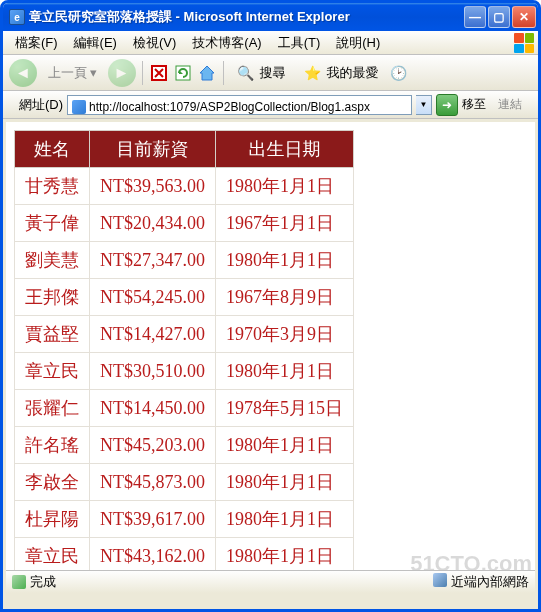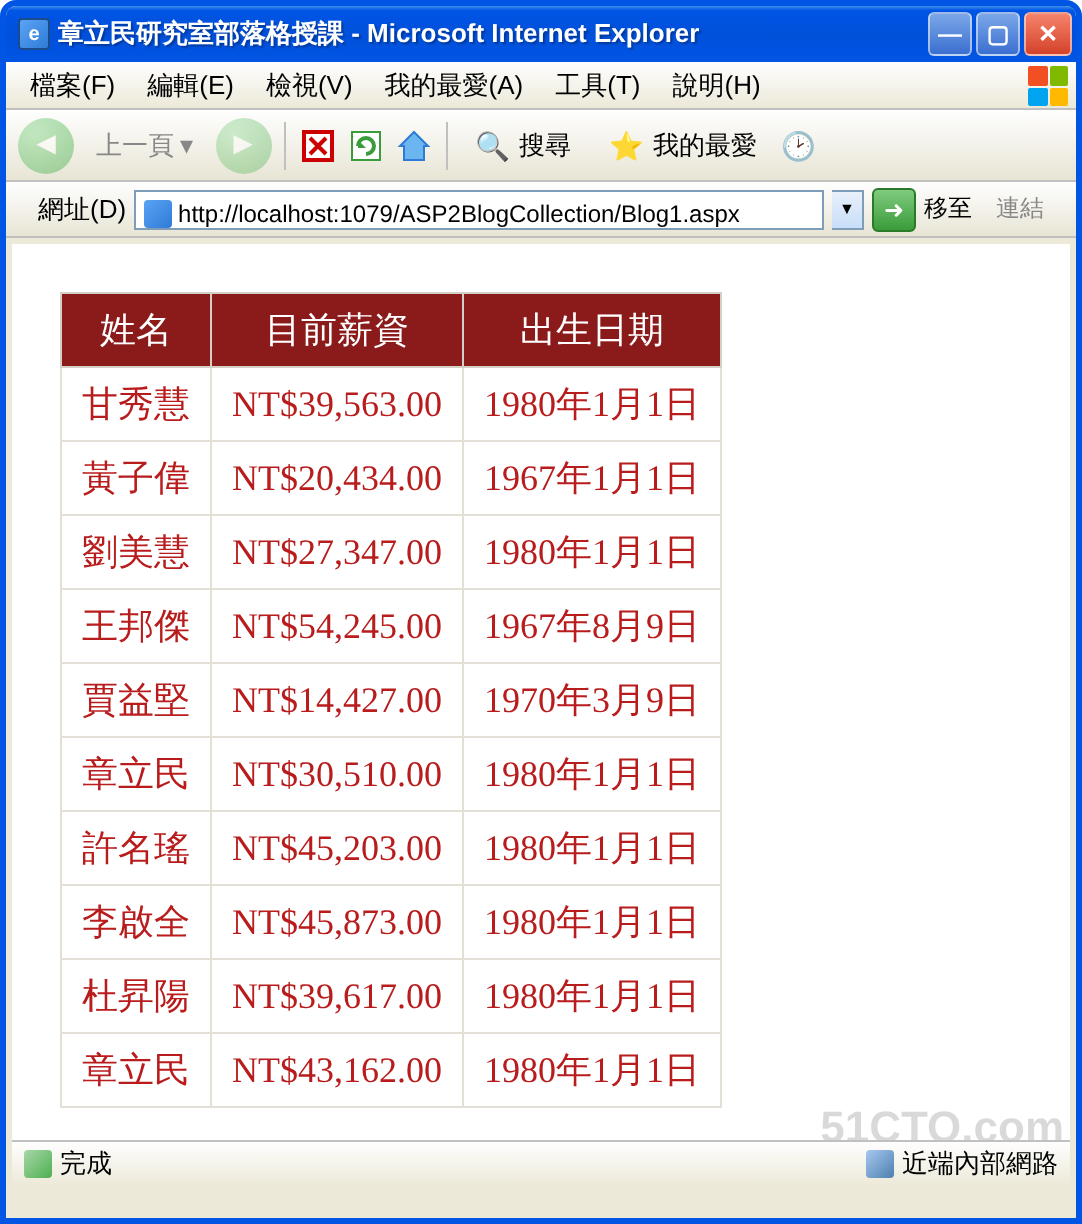--- a/index.html
+++ b/index.html
@@ -29,26 +29,26 @@
 .addr-input{flex:1;height:20px;border:1px solid #7F9DB9;background:#fff;font-size:12px;padding:0 4px;display:flex;align-items:flex-end;gap:3px}
 .addr-input .pg{width:14px;height:14px;background:linear-gradient(135deg,#5BA3F5,#2E7BD6);border-radius:2px}
 .addr-input input{border:none;outline:none;flex:1;font-size:12px}
 .addr-dd{width:16px;height:20px;border:1px solid #7F9DB9;border-left:none;background:linear-gradient(to bottom,#E8F0FB,#C8DEF8);display:flex;align-items:center;justify-content:center;font-size:8px}
 .go-btn{width:22px;height:22px;background:linear-gradient(to bottom,#7FCA7F,#3A9C3A);border:1px solid #2A7A2A;border-radius:3px;display:flex;align-items:center;justify-content:center;color:#fff;font-size:12px}
 .content{position:absolute;top:119px;left:3px;right:3px;bottom:26px;background:#fff;overflow:auto}
 .content::-webkit-scrollbar{width:17px}
 .content::-webkit-scrollbar-track{background:#F1EFE2;border-left:1px solid #C0C0C0}
 .content::-webkit-scrollbar-thumb{background:linear-gradient(to right,#E8F0FB,#B8D6F9);border:1px solid #8AB4E8;border-radius:2px}
 .content::-webkit-scrollbar-button{height:17px;background:linear-gradient(to right,#E8F0FB,#B8D6F9);border:1px solid #8AB4E8}
-.data-table{border-collapse:collapse;margin:24px}
+.data-table{border-collapse:collapse;margin:8px}
 .data-table th{background:#8B1A1A;color:#fff;padding:6px 14px;font-size:18px;font-weight:normal;border:1px solid #D4D0C8;font-family:"PMingLiU",serif}
 .data-table td{padding:6px 10px;font-size:18px;color:#b91c1c;border:1px solid #E4E0D8;font-family:"PMingLiU",serif;white-space:nowrap}
 .statusbar{position:absolute;bottom:16px;left:3px;right:3px;height:23px;background:linear-gradient(to bottom,#FEFEFE,#ECE9D8);border-top:1px solid #C0C0C0;display:flex;align-items:center;padding:0 6px;gap:4px;font-size:13px}
 .status-left{display:flex;align-items:center;gap:4px;flex:1}
-.status-right{display:flex;align-items:center;gap:4px}
+.status-right{display:flex;align-items:flex-start;gap:4px}
 .status-icon{width:14px;height:14px;background:linear-gradient(135deg,#A8D8A8,#4CAF50);border-radius:2px}
 .watermark{position:absolute;right:6px;bottom:32px;color:rgba(0,0,0,.15);font-size:22px;font-weight:bold;pointer-events:none}
 .watermark-sub{position:absolute;right:10px;bottom:24px;color:rgba(0,0,0,.12);font-size:10px;pointer-events:none}
 </style>
 </head>
 <body>
 
 <div class="window">
 
   <div class="titlebar">
@@ -58,21 +58,21 @@
       <div class="win-btn min">—</div>
       <div class="win-btn max">▢</div>
       <div class="win-btn close">✕</div>
     </div>
   </div>
 
   <div class="menubar">
     <div class="menu-item">檔案(F)</div>
     <div class="menu-item">編輯(E)</div>
     <div class="menu-item">檢視(V)</div>
-    <div class="menu-item">我的最愛(A)</div>
+    <div class="menu-item">技术博客(A)</div>
     <div class="menu-item">工具(T)</div>
     <div class="menu-item">說明(H)</div>
     <div class="win-logo">
       <span class="wl-r"></span>
         <span class="wl-g"></span>
         <span class="wl-b"></span>
         <span class="wl-y"></span>
     </div>
   </div>
 
@@ -157,20 +157,25 @@
             <td>賈益堅</td>
             <td>NT$14,427.00</td>
             <td>1970年3月9日</td>
           </tr>
           <tr>
             <td>章立民</td>
             <td>NT$30,510.00</td>
             <td>1980年1月1日</td>
           </tr>
           <tr>
+            <td>張耀仁</td>
+            <td>NT$14,450.00</td>
+            <td>1978年5月15日</td>
+          </tr>
+          <tr>
             <td>許名瑤</td>
             <td>NT$45,203.00</td>
             <td>1980年1月1日</td>
           </tr>
           <tr>
             <td>李啟全</td>
             <td>NT$45,873.00</td>
             <td>1980年1月1日</td>
           </tr>
           <tr>

